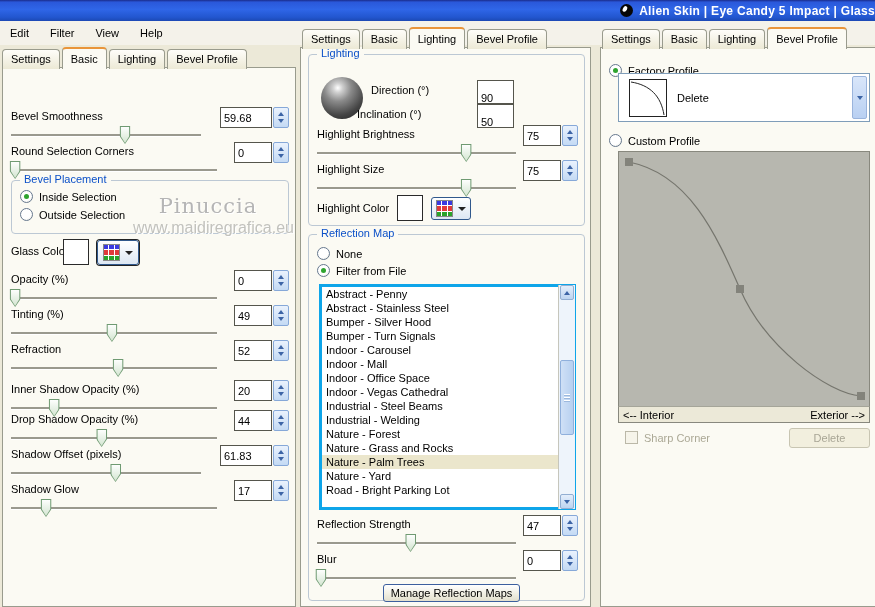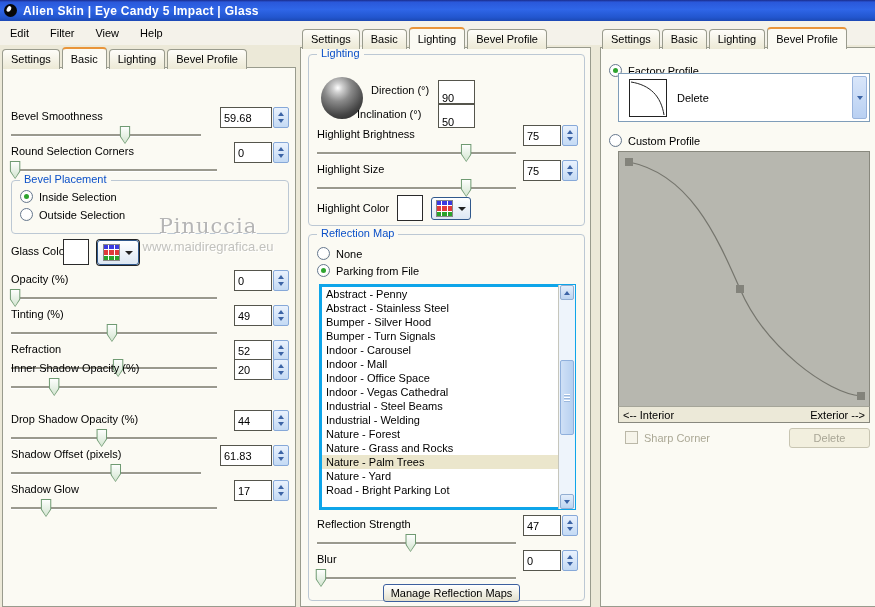--- a/index.html
+++ b/index.html
@@ -4,21 +4,21 @@
 <style>
   * { margin:0; padding:0; box-sizing:border-box; }
   html,body { width:875px; height:607px; }
   #window {
     position:relative; width:875px; height:607px; overflow:hidden;
     background:#ece9d8; font-family:"Liberation Sans",sans-serif; font-size:11px; color:#000;
   }
   
   .titlebar{position:absolute;top:0;left:0;right:0;height:21px;
     background:linear-gradient(#1a2c8c 0%,#2a58da 10%,#2f66e8 45%,#2256cf 82%,#1c49b4 100%);
-    display:flex;align-items:center;gap:6px;padding-left:4px;}
+    display:flex;align-items:center;gap:6px;padding-left:16px;justify-content:flex-end;}
   .app-icon{width:13px;height:13px;border-radius:50%;background:#070707;position:relative;flex:none;}
   .app-icon::after{content:"";position:absolute;left:2.5px;top:2px;width:4px;height:6px;background:#fff;border-radius:50% 50% 60% 40%;transform:rotate(28deg);}
   .title-text{color:#fff;font-weight:bold;font-size:12px;letter-spacing:.3px;white-space:nowrap;}
   
   .menubar{position:absolute;top:21px;left:0;right:0;height:24px;background:#f4f2ea;display:flex;align-items:center;padding-left:8px;}
   .menu-item{margin-right:17px;padding:2px 2px;cursor:default;}
   
   .tabstrip{position:absolute;display:flex;align-items:flex-end;height:22px;z-index:4;}
   .tab{height:20px;padding:3px 8px 0 8px;border:1px solid #999b8d;border-bottom:none;border-radius:4px 4px 0 0;
     background:linear-gradient(#fefdf9,#ece9d5);margin-right:2px;white-space:nowrap;cursor:default;}
@@ -70,25 +70,25 @@
   .sthumb{position:absolute;left:1px;right:1px;border:1px solid #90b0dc;border-radius:2px;background:linear-gradient(90deg,#cfe0f6,#b7d0f0);}
   .grip{position:absolute;left:3px;right:3px;top:50%;height:8px;transform:translateY(-50%);
     background:repeating-linear-gradient(#fff 0 1px,#9cb8dd 1px 2px,transparent 2px 3px);}
   
   .xpbtn{border:1px solid #3c5f9e;border-radius:3px;background:linear-gradient(#ffffff,#f1efe3 55%,#e2dfcd);
     font:11px "Liberation Sans",sans-serif;display:flex;align-items:center;justify-content:center;cursor:default;}
   .xpbtn.disabled{border-color:#c8c5b2;color:#a8a595;background:#f2efde;}
   
   .sphere{position:absolute;width:42px;height:42px;border-radius:50%;
     background:radial-gradient(circle at 40% 26%,#ffffff 0%,#cfcfcf 12%,#8a8a8a 34%,#454545 68%,#1d1d1d 100%);}
-  .plainbox{position:absolute;border:1px solid #55554c;background:#fff;height:24px;width:37px;padding:12px 0 0 3px;font:11px "Liberation Sans",sans-serif;}
+  .plainbox{position:absolute;border:1px solid #55554c;background:#fff;height:24px;width:37px;padding:12px 0 0 3px;font:11px "Liberation Sans",sans-serif;margin-left:39px;}
   .flabel{position:absolute;white-space:nowrap;}
   .watermark{position:absolute;text-align:center;color:#b5b5b5;text-shadow:1px 1px 0 #fff;}
   .watermark .wm1{font-family:"DejaVu Serif",serif;font-size:21px;letter-spacing:1px;}
-  .watermark .wm2{font-size:13px;color:#c2c2bd;margin-top:1px;}
+  .watermark .wm2{font-size:16px;color:#c2c2bd;margin-top:1px;}
   .dropdown{position:absolute;background:#fff;border:1px solid #7f9db9;display:flex;align-items:center;}
   .dd-strip{position:absolute;top:2px;bottom:2px;right:2px;width:15px;border:1px solid #9ab4dc;border-radius:2px;
     background:linear-gradient(#d9e6fa,#b9d0f2);display:flex;align-items:center;justify-content:center;}
   .profile-icon{width:38px;height:38px;background:#fff;border:1px solid #222;margin-left:10px;flex:none;}
   .curvebox{position:absolute;background:#b7b7af;border:1px solid #88887e;border-bottom:none;}
   .axisbar{position:absolute;background:#ece9d8;border:1px solid #88887e;border-top:1px solid #a5a599;
     display:flex;align-items:center;justify-content:space-between;padding:0 4px;}
 </style>
 </head>
 <body>
@@ -150,21 +150,21 @@
       <div class="radio-row" style="left:8px;top:9px;">
         <span class="radio sel"></span>
         <span>Inside Selection</span>
       </div>
       <div class="radio-row" style="left:8px;top:27px;">
         <span class="radio"></span>
         <span>Outside Selection</span>
       </div>
     </div>
 
-    <div class="watermark" style="left:130px;top:126px;width:150px;margin-top:20px;">
+    <div class="watermark" style="left:130px;top:126px;width:150px;">
       <div class="wm1">Pinuccia</div>
       <div class="wm2">www.maidiregrafica.eu</div>
     </div>
 
     <span class="flabel" style="left:8px;top:177px;">Glass Color</span>
     <div class="swatch" style="position:absolute;left:60px;top:171px;"></div>
     <div class="gridbtn focus" style="position:absolute;left:94px;top:172px;width:42px;height:25px;">
       <span class="cgrid">
           <i></i>
           <i></i>
@@ -214,21 +214,21 @@
           <div class="spin">
             <i class="arr-up"></i>
             <i class="arr-dn"></i>
           </div>
         </div>
       <div class="track">
           <div class="thumb" style="left: 52%;"></div>
         </div>
     </div>
 
-    <div class="srow narrow" style="top:293px">
+    <div class="srow narrow" style="top:314px">
       <span class="lbl">Inner Shadow Opacity (%)</span>
       <div class="valbox">
           <input class="num" readonly="" value="20" style="">
           <div class="spin">
             <i class="arr-up"></i>
             <i class="arr-dn"></i>
           </div>
         </div>
       <div class="track">
           <div class="thumb" style="left: 21%;"></div>
@@ -343,21 +343,21 @@
 
     <div class="group" style="left:7px;top:186px;width:277px;height:367px;">
       <span class="gtitle">Reflection Map</span>
 
       <div class="radio-row" style="left:8px;top:12px;">
         <span class="radio"></span>
         <span>None</span>
       </div>
       <div class="radio-row" style="left:8px;top:29px;">
         <span class="radio sel"></span>
-        <span>Parking from File</span>
+        <span>Filter from File</span>
       </div>
 
       <div class="listbox" style="left:10px;top:49px;width:257px;height:226px;">
       <div class="li">Abstract - Penny</div>
           <div class="li">Abstract - Stainless Steel</div>
           <div class="li">Bumper - Silver Hood</div>
           <div class="li">Bumper - Turn Signals</div>
           <div class="li">Indoor - Carousel</div>
           <div class="li">Indoor - Mall</div>
           <div class="li">Indoor - Office Space</div>

